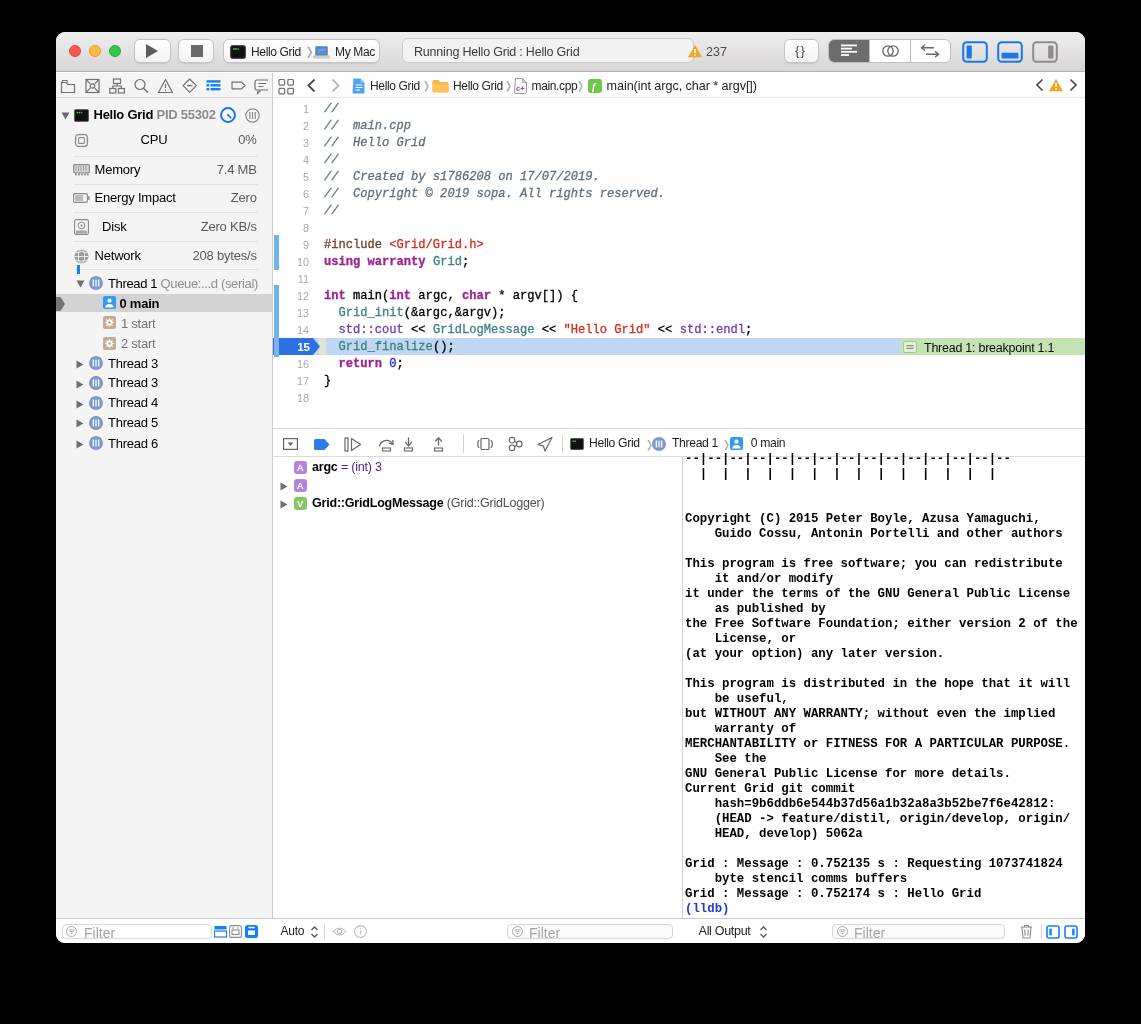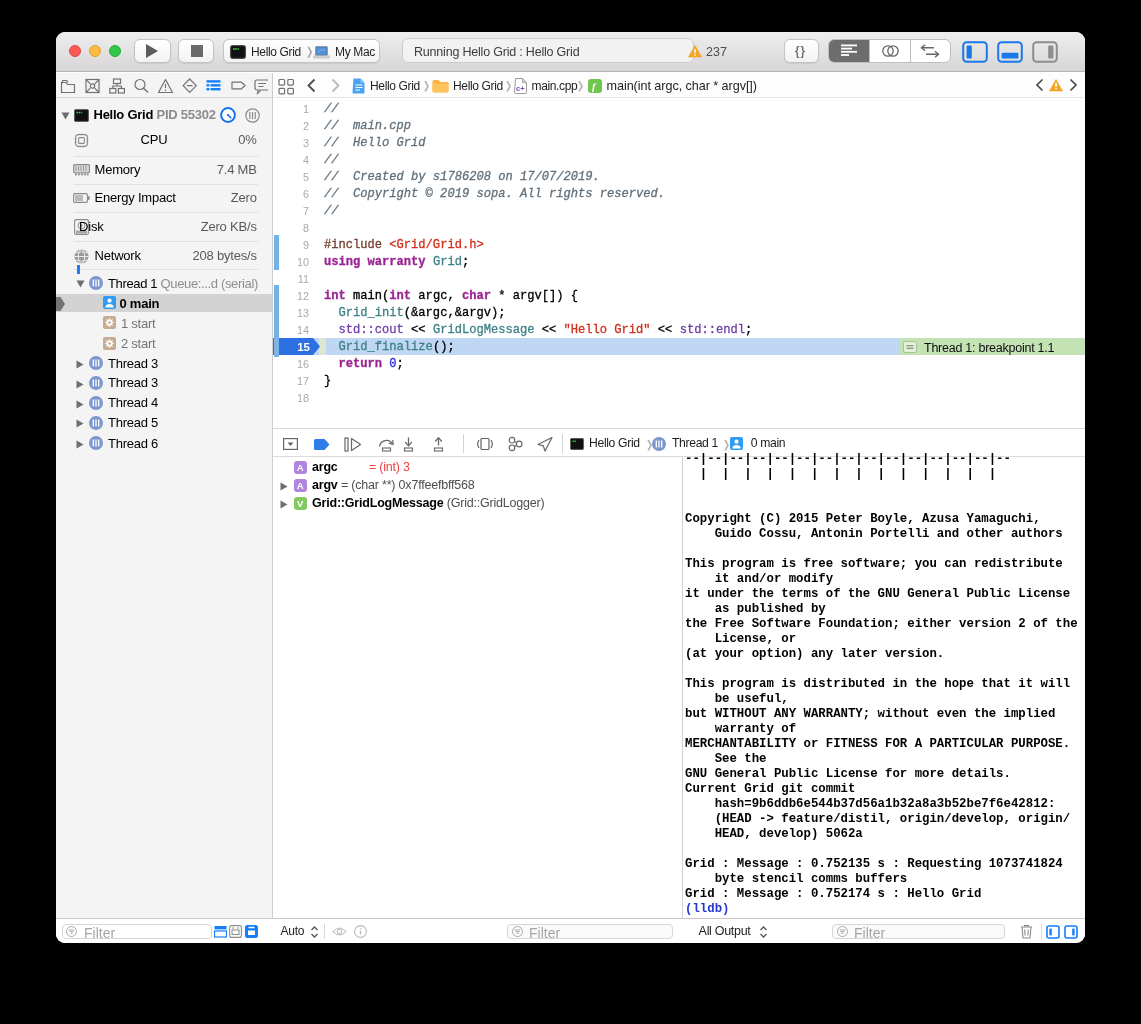--- a/index.html
+++ b/index.html
@@ -294,21 +294,21 @@
         <span class="sval">Zero</span>
       </div>
     <div class="ssep" style="top:114.3px;"></div>
     <svg class="abs" style="left:18px;top:121px;" width="15" height="16" viewBox="0 0 15 16">
         <rect x="0.6" y="0.6" width="13.8" height="14.8" rx="1.5" fill="none" stroke="#8a8a8a" stroke-width="1.1"></rect>
         <circle cx="7.5" cy="6.5" r="3.4" fill="none" stroke="#8a8a8a" stroke-width="1"></circle>
         <circle cx="7.5" cy="6.5" r="1" fill="#8a8a8a"></circle>
         <rect x="2.4" y="12" width="10.2" height="2" fill="#b9b9b9" stroke="#8a8a8a" stroke-width="0.7"></rect>
       </svg>
     <div class="srow" style="top:120.7px;">
-        <span style="position:absolute;left:23px;">Disk</span>
+        <span style="position:absolute;left:46px;">Disk</span>
         <span class="sval">Zero KB/s</span>
       </div>
     <div class="ssep" style="top:142.5px;"></div>
     <svg class="abs" style="left:18px;top:150.5px;" width="15" height="15" viewBox="0 0 15 15">
         <circle cx="7.5" cy="7.5" r="7" fill="#9a9a9a"></circle>
         <g stroke="#efefef" stroke-width="0.9" fill="none">
           <ellipse cx="7.5" cy="7.5" rx="3.2" ry="7"></ellipse>
           <path d="M0.6,7.5 h13.8 M1.6,4 a10,6 0 0 1 11.8,0 M1.6,11 a10,6 0 0 0 11.8,0"></path>
         </g>
       </svg>
@@ -529,29 +529,26 @@
         <rect width="13" height="13" rx="2" fill="#2f9bf2"></rect>
         <circle cx="6.5" cy="4.7" r="2.1" fill="#fff"></circle>
         <path d="M2.3,11.5 a4.2,3.6 0 0 1 8.4,0 z" fill="#fff"></path>
       </svg>
     <div class="dtxt" style="left:477.7px;">0 main</div>
   </div>
 
   <div id="vars">
     <div class="vbadge" style="left:20.6px;top:4px;background:#b184de;">A</div>
     <div class="vrow" style="top:3px;">
-        <span style="position:absolute;left:39px;"><b>argc</b> <span style="color:#ef4444;margin-left:28px;">= (int) 3</span></span>
+        <span style="position:absolute;left:39px;"><b>argc</b> <span style="color:#4c1d95;">= (int) 3</span></span>
       </div>
     <svg class="abs" style="left:6.7px;top:24.5px;" width="8" height="9" viewBox="0 0 8 9">
         <path d="M0.5,0.5 l7,4 l-7,4 z" fill="#6e6e6e"></path>
       </svg>
     <div class="vbadge" style="left:20.6px;top:22px;background:#b184de;">A</div>
-    <div class="vrow" style="top:21px;">
-        <span style="position:absolute;left:39px;"><b>argv</b> <span style="color:#4e4e4e;">= (char **) 0x7ffeefbff568</span></span>
-      </div>
     <svg class="abs" style="left:6.7px;top:42.5px;" width="8" height="9" viewBox="0 0 8 9">
         <path d="M0.5,0.5 l7,4 l-7,4 z" fill="#6e6e6e"></path>
       </svg>
     <div class="vbadge" style="left:20.6px;top:40px;background:#82c961;">V</div>
     <div class="vrow" style="top:39px;">
         <span style="position:absolute;left:39px;"><b>Grid::GridLogMessage</b> <span style="color:#4e4e4e;">(Grid::GridLogger)</span></span>
       </div>
   </div>
 
   <div id="console">

